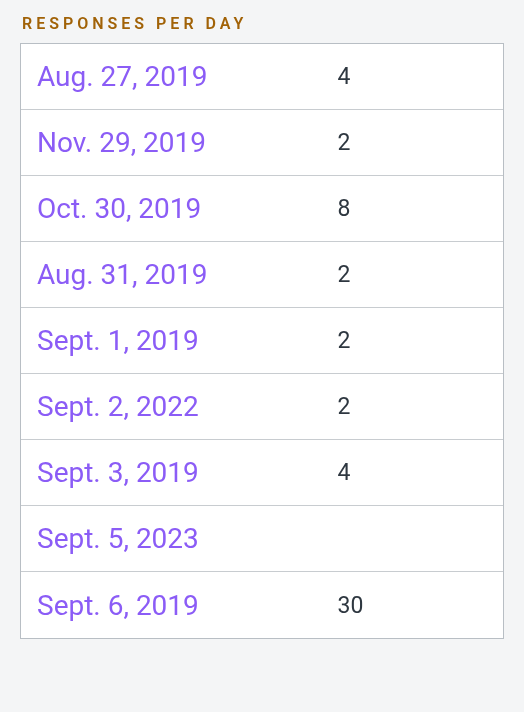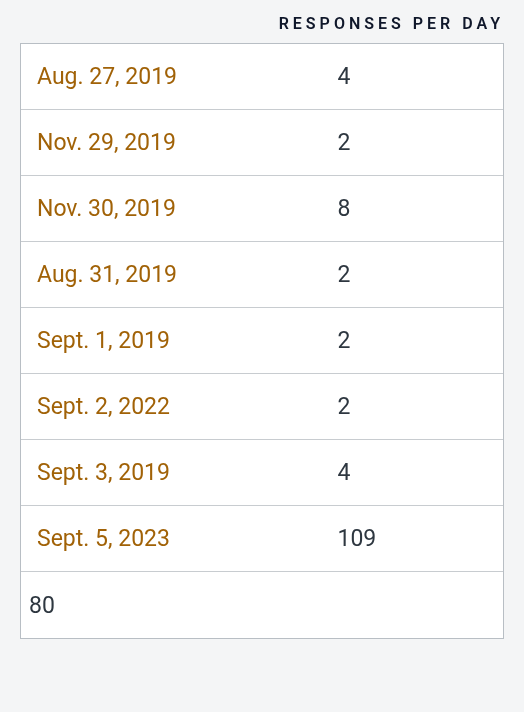--- a/index.html
+++ b/index.html
@@ -12,45 +12,44 @@
       background: #f4f5f6;
       width: 524px;
       height: 712px;
       overflow: hidden;
       padding: 14px 20px 0 20px;
     }
     .title {
       font-size: 16px;
       font-weight: 600;
       letter-spacing: 4px;
-      color: #0f172a;
+      color: #a16207;
       text-transform: uppercase;
       padding-bottom: 10px;
       padding-left: 2px;
-      text-align: right;
     }
     .table {
       border: 1px solid #b8bec4;
       background: #ffffff;
       width: 100%;
     }
     .row {
       display: flex;
       border-bottom: 1px solid #c8ccd0;
       height: 66px;
       align-items: center;
     }
     .row:last-child {
       border-bottom: none;
     }
     .date-cell {
       flex: 0 0 64%;
       padding-left: 16px;
-      font-size: 23px;
-      color: #a16207;
+      font-size: 28px;
+      color: #8b5cf6;
       font-weight: 400;
     }
     .value-cell {
       flex: 1;
       padding-left: 8px;
       font-size: 23px;
       color: #2e3740;
       font-weight: 400;
       text-align: left;
     }
@@ -63,39 +62,39 @@
 <div class="table">
   <div class="row">
     <div class="date-cell">Aug. 27, 2019</div>
     <div class="value-cell">4</div>
   </div>
   <div class="row">
     <div class="date-cell">Nov. 29, 2019</div>
     <div class="value-cell">2</div>
   </div>
   <div class="row">
-    <div class="date-cell">Nov. 30, 2019</div>
+    <div class="date-cell">Oct. 30, 2019</div>
     <div class="value-cell">8</div>
   </div>
   <div class="row">
     <div class="date-cell">Aug. 31, 2019</div>
     <div class="value-cell">2</div>
   </div>
   <div class="row">
     <div class="date-cell">Sept. 1, 2019</div>
     <div class="value-cell">2</div>
   </div>
   <div class="row">
     <div class="date-cell">Sept. 2, 2022</div>
     <div class="value-cell">2</div>
   </div>
   <div class="row">
     <div class="date-cell">Sept. 3, 2019</div>
     <div class="value-cell">4</div>
   </div>
   <div class="row">
     <div class="date-cell">Sept. 5, 2023</div>
-    <div class="value-cell">109</div>
   </div>
   <div class="row">
-    <div class="value-cell">80</div>
+    <div class="date-cell">Sept. 6, 2019</div>
+    <div class="value-cell">30</div>
   </div>
 </div>
 
 </body></html>

